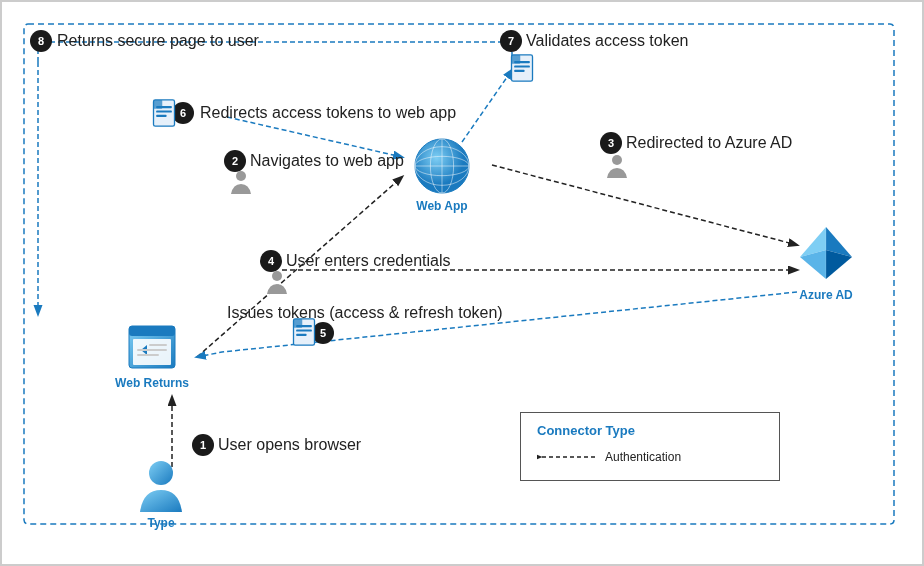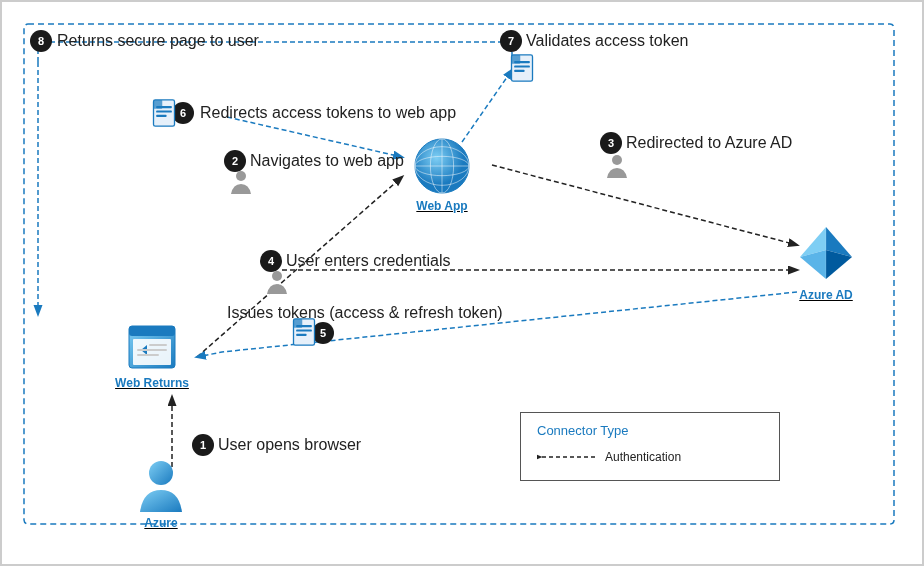--- a/index.html
+++ b/index.html
@@ -18,21 +18,20 @@
       position: relative;
       background: #fff;
       border: 2px solid #ccc;
     }
     .node {
       position: absolute;
       display: flex;
       flex-direction: column;
       align-items: center;
       text-align: center;
-      text-decoration: underline;
     }
     .node-label {
       font-size: 12px;
       color: #1a7abf;
       font-weight: 600;
       margin-top: 4px;
     }
     .step-badge {
       width: 22px;
       height: 22px;
@@ -90,21 +89,21 @@
       height: 24px;
     }
 
     .legend-box {
       position: absolute;
       border: 1.5px solid #555;
       padding: 10px 16px;
       background: #fff;
     }
     .legend-title {
-      font-weight: normal;
+      font-weight: bold;
       color: #1a7abf;
       font-size: 13px;
       margin-bottom: 8px;
     }
     .legend-item {
       display: flex;
       align-items: center;
       margin-bottom: 6px;
       font-size: 12px;
       color: #222;
@@ -333,21 +332,21 @@
         <linearGradient id="userGrad" x1="0%" y1="0%" x2="100%" y2="100%">
           <stop offset="0%" stop-color="#7ecef4"></stop>
           <stop offset="100%" stop-color="#1a7abf"></stop>
         </linearGradient>
       </defs>
 
       <circle cx="23" cy="13" r="12" fill="url(#userGrad)"></circle>
 
       <path d="M2,52 Q5,30 23,30 Q41,30 44,52 Z" fill="url(#userGrad)"></path>
     </svg>
-    <span class="node-label">Azure</span>
+    <span class="node-label">Type</span>
   </div>
 
   <div class="legend-box" style="left:518px; top:410px; width:260px;">
     <div class="legend-title">Connector Type</div>
     <div class="legend-item">
       <div class="legend-line">
         <svg width="60" height="12" xmlns="http://www.w3.org/2000/svg">
           <defs>
             <marker id="legArrowBlack" markerWidth="7" markerHeight="7" refX="1" refY="3" orient="auto">
               <path d="M7,0 L7,6 L0,3 z" fill="#222"></path>

